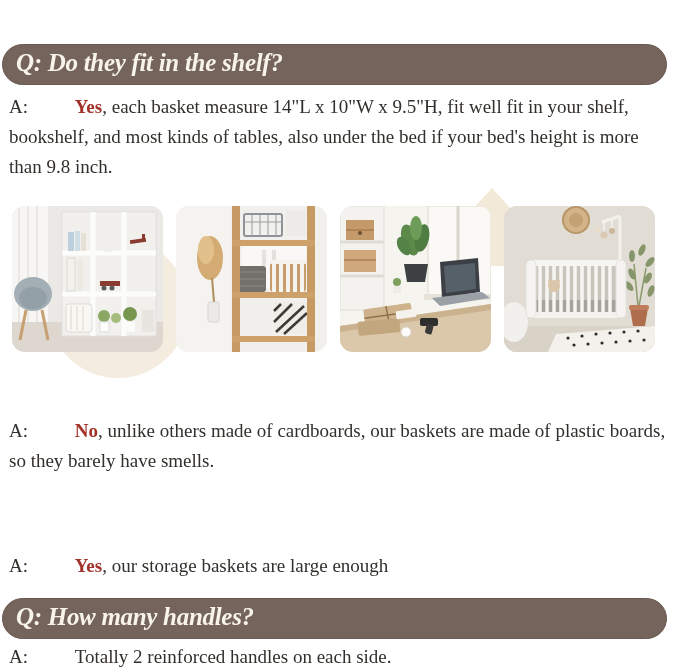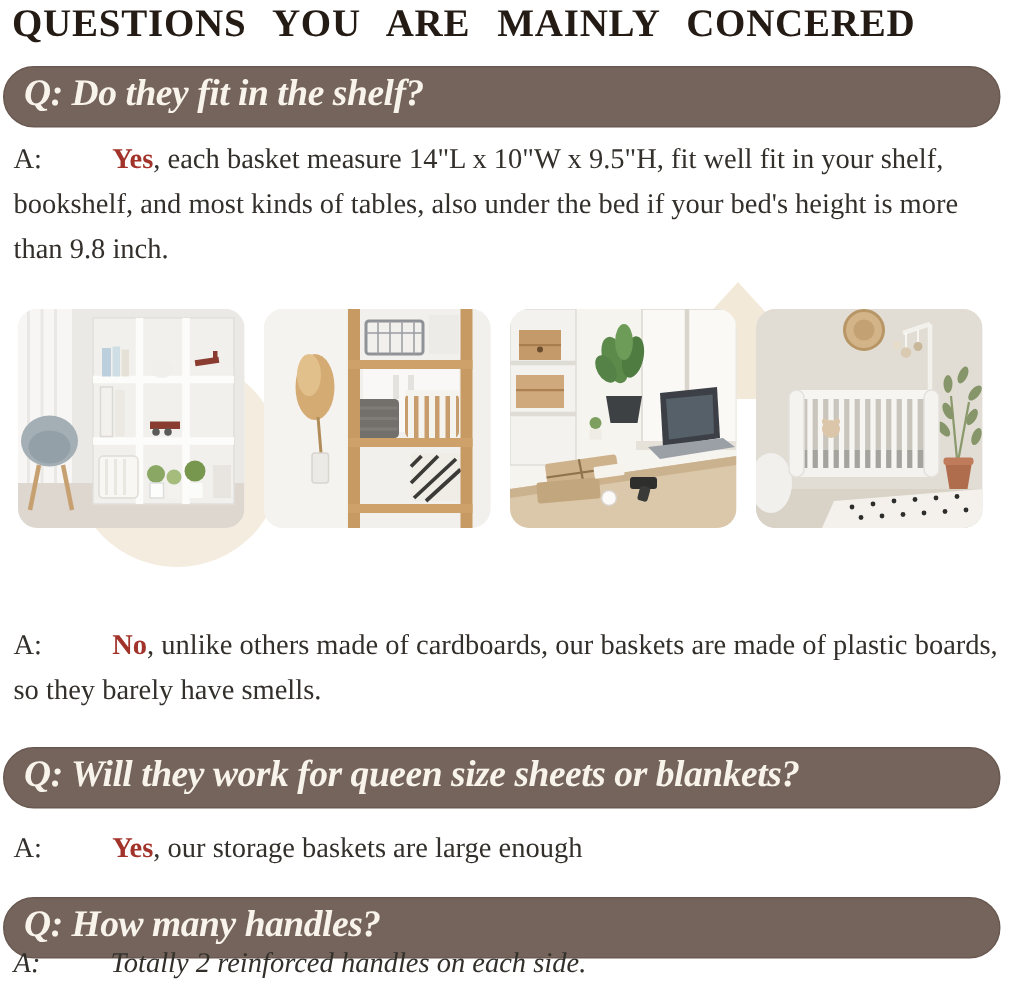--- a/index.html
+++ b/index.html
@@ -33,28 +33,27 @@
     border-radius:13px; overflow:hidden; background:#efede9;
   }
   .photo svg { display:block; width:100%; height:100%; }
   .p1 { left:12px; } .p2 { left:176px; } .p3 { left:340px; } .p4 { left:504px; }
   .decor-circle {
     position:absolute; left:48px; top:238px; width:140px; height:140px;
     border-radius:50%; background:#f3ecdf; z-index:0;
   }
   .decor-arrow { position:absolute; left:450px; top:188px; z-index:0; }
   .q1 { top:44px; } .q2 { top:378px; } .q3 { top:498px; } .q4 { top:598px; }
-  .a1 { top:92px; } .a2 { top:416px; } .a3 { top:551px; } .a4 { top:628px;font-style:italic; }
+  .a1 { top:92px; } .a2 { top:416px; } .a3 { top:551px; } .a4 { top:642px; }
 </style>
 </head>
 <body>
 
 <div class="canvas">
 
-  <div class="title">QUESTIONS YOU ARE MAINLY CONCERED</div>
 
   <div class="decor-circle"></div>
   <div class="decor-arrow">
     <svg width="84" height="78" viewBox="0 0 84 78">
       <polygon points="42,0 84,46 62,46 62,78 22,78 22,46 0,46" fill="#f3e9d9"></polygon>
     </svg>
   </div>
 
   <div class="qbanner q1">
     <span class="qtext">Q: Do they fit in the shelf?</span>
@@ -243,23 +242,20 @@
         <circle cx="98" cy="137" r="1.6" fill="#2d2d2b"></circle>
           <circle cx="112" cy="136" r="1.6" fill="#2d2d2b"></circle>
         <circle cx="126" cy="135" r="1.6" fill="#2d2d2b"></circle>
           <circle cx="140" cy="134" r="1.6" fill="#2d2d2b"></circle>
       </svg>
     </figure>
   </div>
 
   <div class="answer a2"><span>A: </span><b class="hl">No</b><span>, unlike others made of cardboards, our baskets are made of plastic boards, so they barely have smells.</span></div>
 
-  <div class="qbanner q3">
-    <span class="qtext">Q: Will they work for queen size sheets or blankets?</span>
-  </div>
   <div class="answer a3"><span>A: </span><b class="hl">Yes</b><span>, our storage baskets are large enough</span></div>
 
   <div class="qbanner q4">
     <span class="qtext">Q: How many handles?</span>
   </div>
   <div class="answer a4"><span>A: </span><b class="hl"></b><span>Totally 2 reinforced handles on each side.</span></div>
 
 </div>
 
 </body></html>

